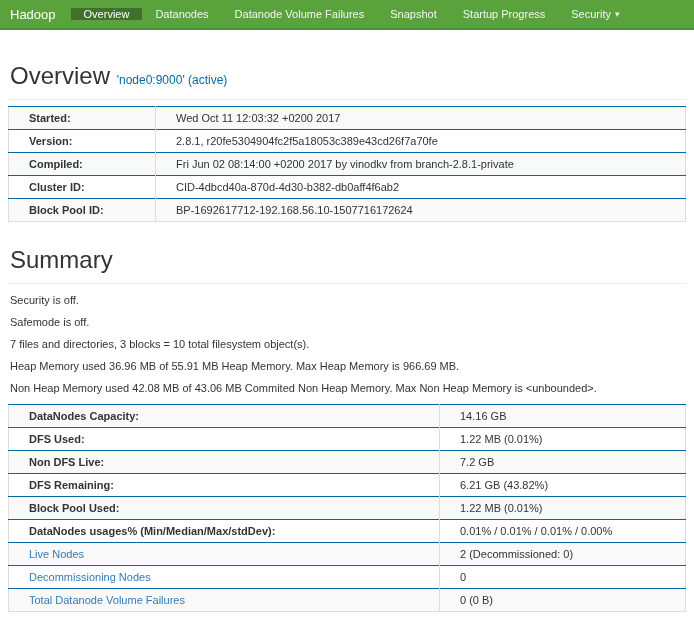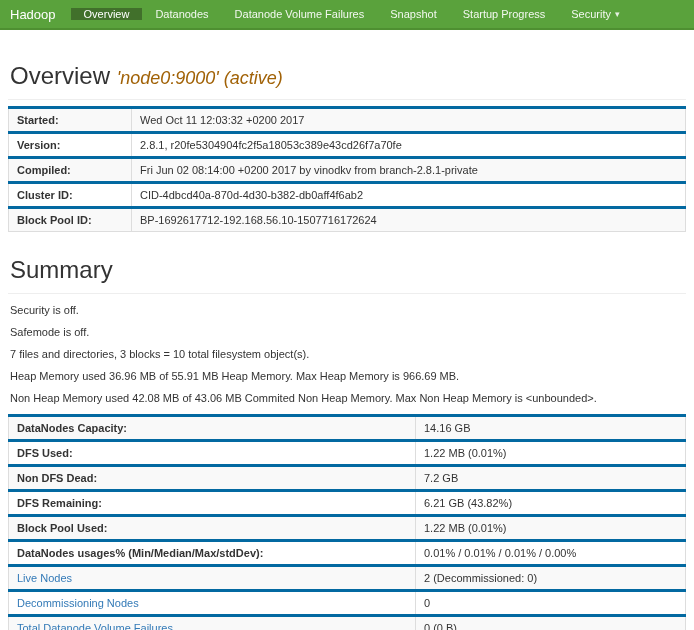--- a/index.html
+++ b/index.html
@@ -22,26 +22,26 @@
     color:rgba(255,255,255,0.92); font-size:11px; padding:0 13px;
     display:flex; align-items:center; cursor:pointer; white-space:nowrap;
   }
   .nav-item.active { background:#41702b; color:#fff; }
   .caret { font-size:9px; margin-left:4px; color:rgba(255,255,255,0.85); }
   
   .container { padding:0 8px; }
   h1 { font-size:24px; font-weight:400; color:#333; margin:0 0 9px 2px; }
   h1.overview-h { margin-top:32px; }
   h1.summary-h { margin-top:24px; }
-  h1 small { font-size:18px; color:#a16207; font-weight:400;font-style:italic; }
+  h1 small { font-size:12px; color:#0369a1; font-weight:400; }
   hr { border:0; border-top:1px solid #eee; margin:0 0 6px 0; }
   p.sumline { margin:10px 2px; font-size:11px; color:#333; }
   
   table { width:100%; border-collapse:collapse; border:1px solid #ddd; margin-bottom:16px; }
-  th, td { text-align:left; padding:5px 8px; font-size:11px; border-top:3px solid #0369a1; vertical-align:middle; }
+  th, td { text-align:left; padding:5px 20px; font-size:11px; border-top:1px solid #0369a1; vertical-align:middle; }
   th { font-weight:bold; border-right:1px solid #ddd; }
   tr:nth-child(odd) { background:#f9f9f9; }
   .t1 th { width:106px; }
   .t2 th { width:390px; }
   a.row-link { color:#337ab7; text-decoration:none; font-weight:normal; cursor:pointer; }
   .mb8 { margin-bottom:8px; }
 </style>
 </head>
 <body>
 
@@ -104,21 +104,21 @@
     <tbody>
       <tr>
         <th>DataNodes Capacity:</th>
         <td>14.16 GB</td>
       </tr>
       <tr>
         <th>DFS Used:</th>
         <td>1.22 MB (0.01%)</td>
       </tr>
       <tr>
-        <th>Non DFS Dead:</th>
+        <th>Non DFS Live:</th>
         <td>7.2 GB</td>
       </tr>
       <tr>
         <th>DFS Remaining:</th>
         <td>6.21 GB (43.82%)</td>
       </tr>
       <tr>
         <th>Block Pool Used:</th>
         <td>1.22 MB (0.01%)</td>
       </tr>

